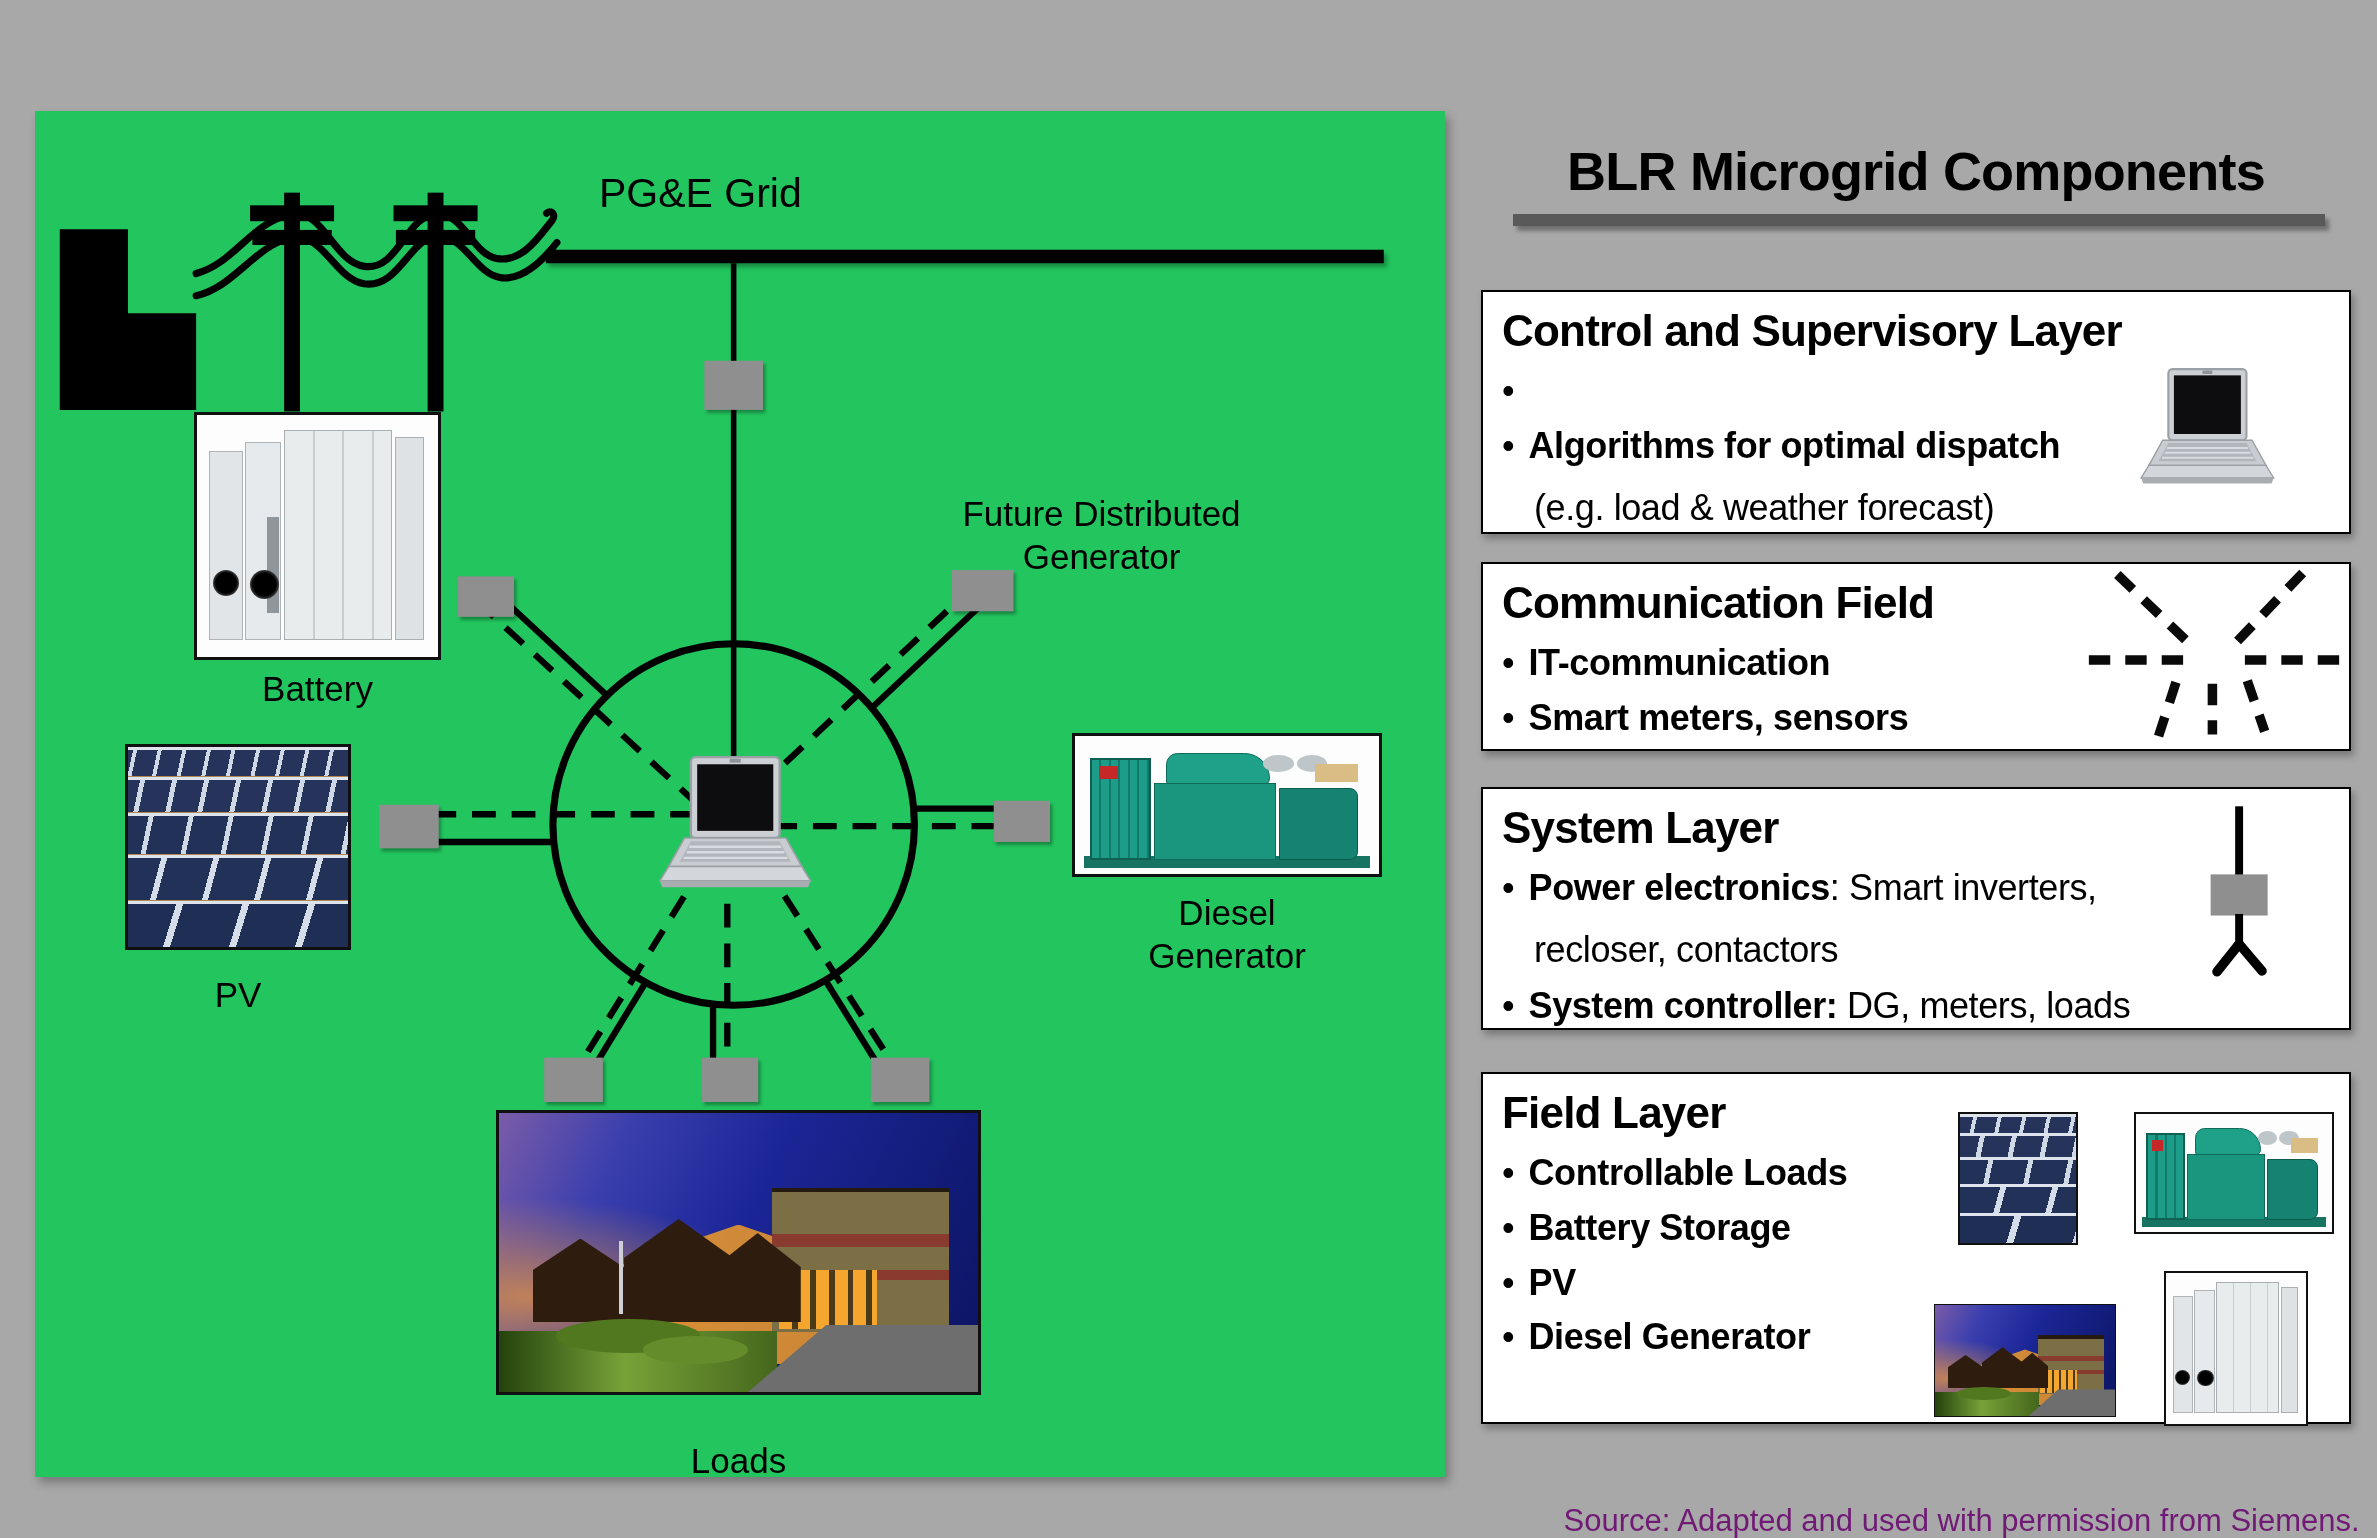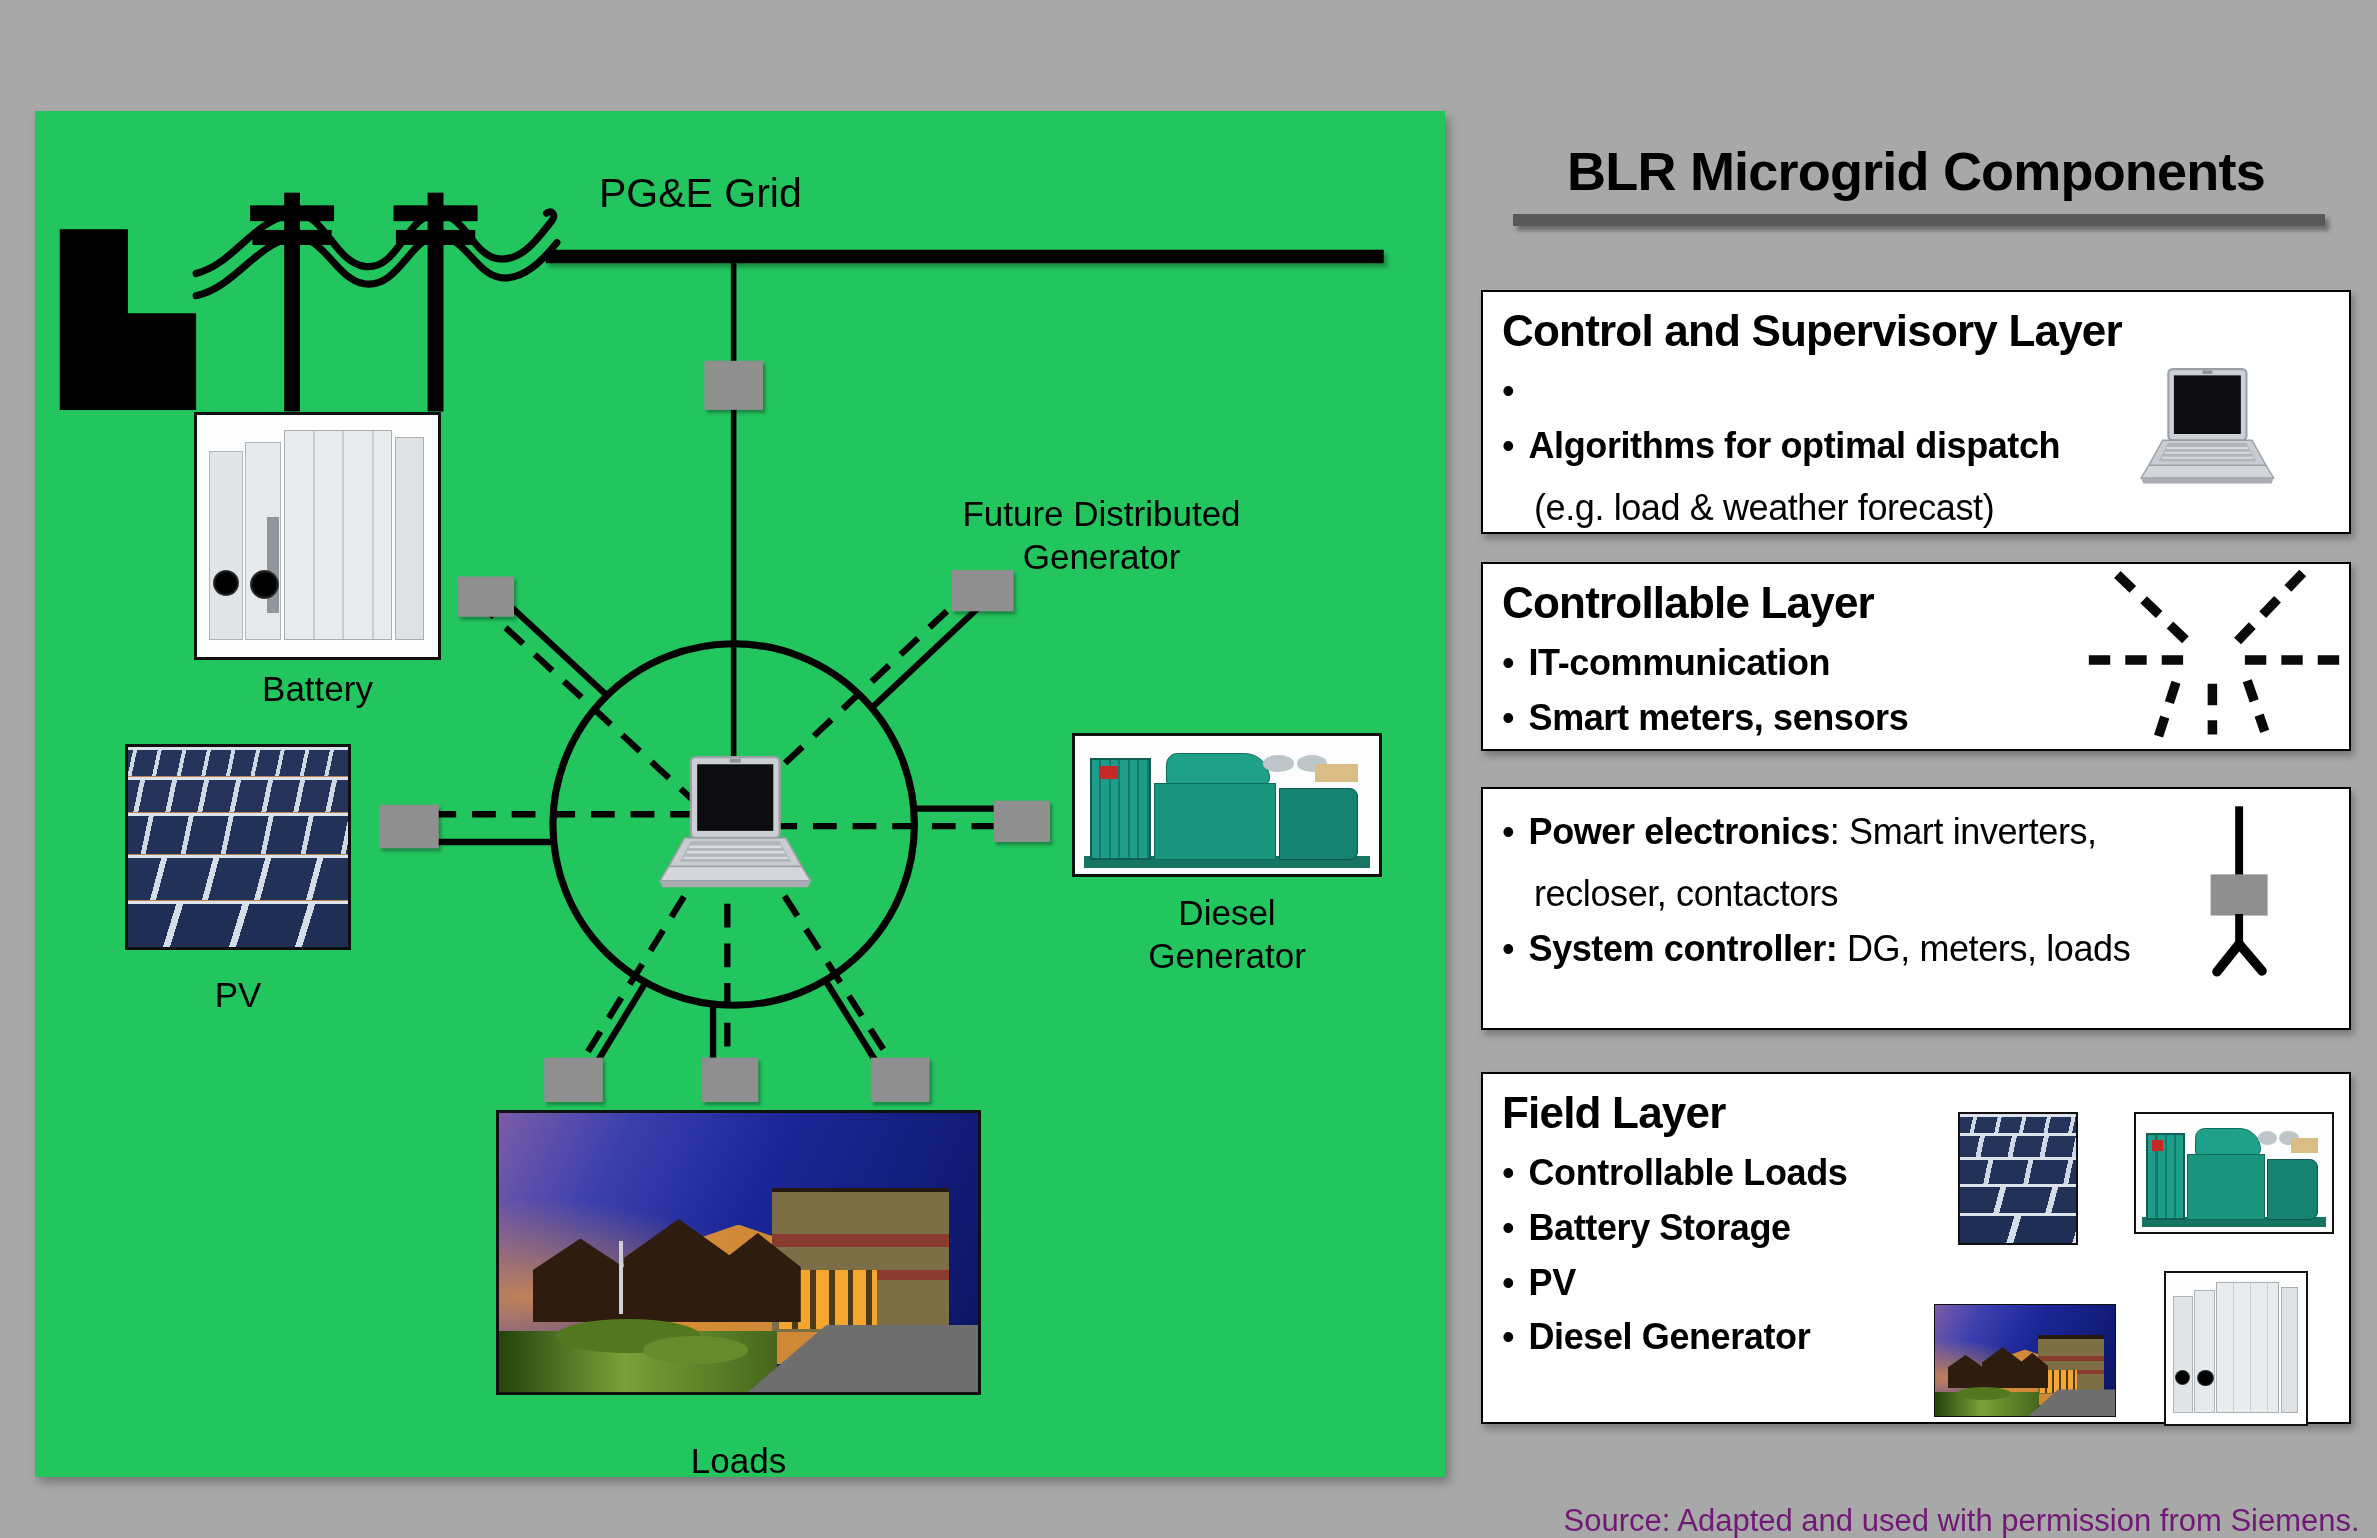--- a/index.html
+++ b/index.html
@@ -262,21 +262,21 @@
       </div>
       <div class="cont">(e.g. load &amp; weather forecast)</div>
     </div>
     <svg class="abs" style="left:653px;top:75px;" width="140" height="120" viewBox="0 0 200 172">
       <use href="#sym-laptop"></use>
     </svg>
   </div>
 
   <div class="abs rpanel" style="top:562px;height:189px;">
     <div class="rp-pad">
-      <div class="rp-title">Controllable Layer</div>
+      <div class="rp-title">Communication Field</div>
       <div class="bullet">
         <span class="dot">•</span>
         <span class="b">IT-communication</span>
       </div>
       <div class="bullet">
         <span class="dot">•</span>
         <span class="b">Smart meters, sensors</span>
       </div>
     </div>
     <svg class="abs" style="left:600px;top:4.8px;" width="262" height="179" viewBox="-165 -113 330 226" stroke="#0a0a0a" fill="none" stroke-width="12" stroke-dasharray="27 19">
@@ -285,20 +285,21 @@
       <line x1="-158" y1="2" x2="-30" y2="2"></line>
       <line x1="158" y1="2" x2="30" y2="2"></line>
       <line x1="-48" y1="30" x2="-70" y2="98"></line>
       <line x1="-2" y1="32" x2="-2" y2="96"></line>
       <line x1="42" y1="28" x2="64" y2="92"></line>
     </svg>
   </div>
 
   <div class="abs rpanel" style="top:787px;height:243px;">
     <div class="rp-pad" style="width:698px;">
+      <div class="rp-title">System Layer</div>
       <div class="bullet">
         <span class="dot">•</span>
         <span><span class="b">Power electronics</span><span>: Smart inverters,</span></span>
       </div>
       <div class="cont">recloser, contactors</div>
       <div class="bullet">
         <span class="dot">•</span>
         <span><span class="b">System controller:</span><span> DG, meters, loads</span></span>
       </div>
     </div>

